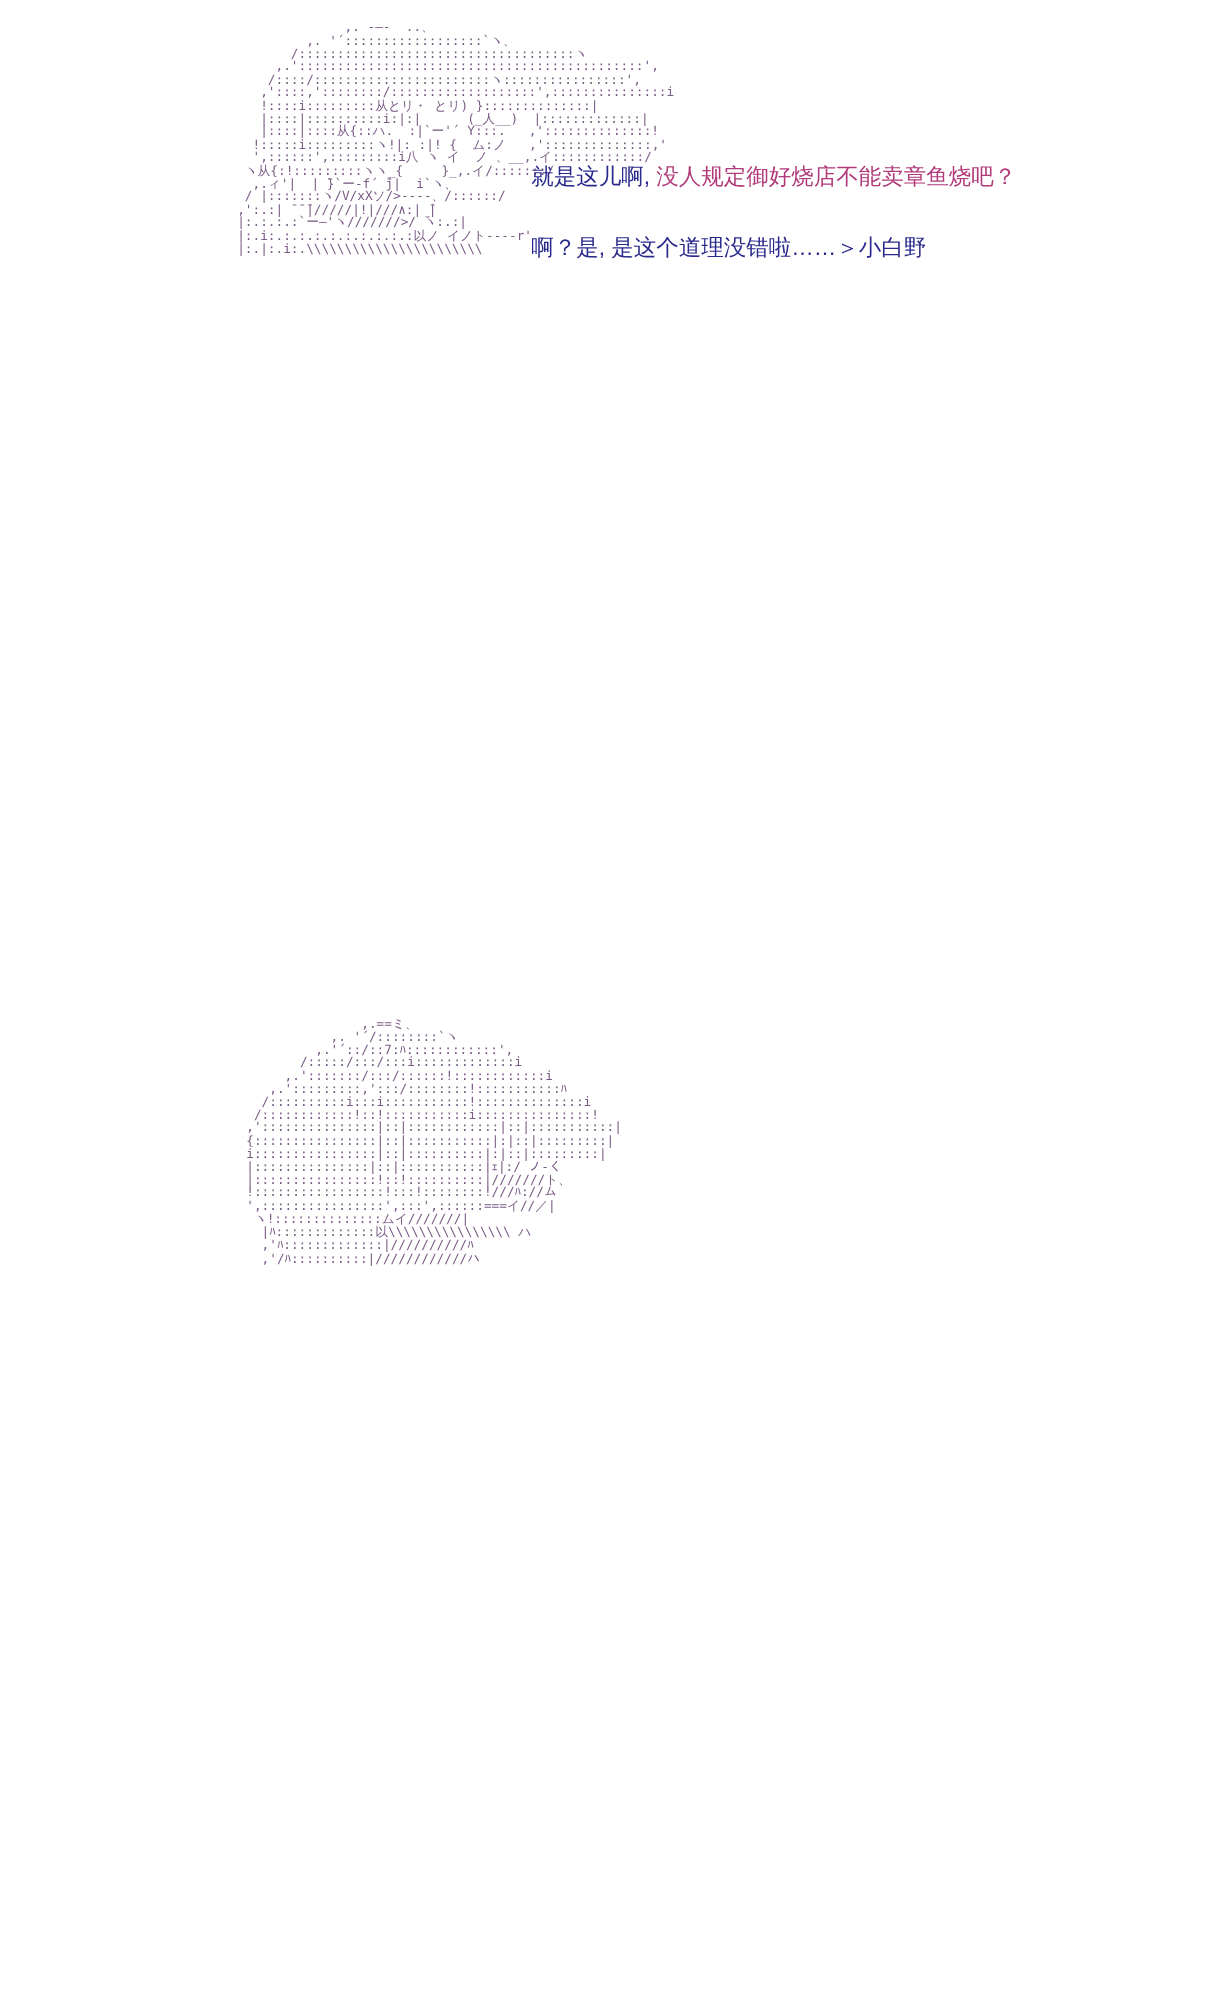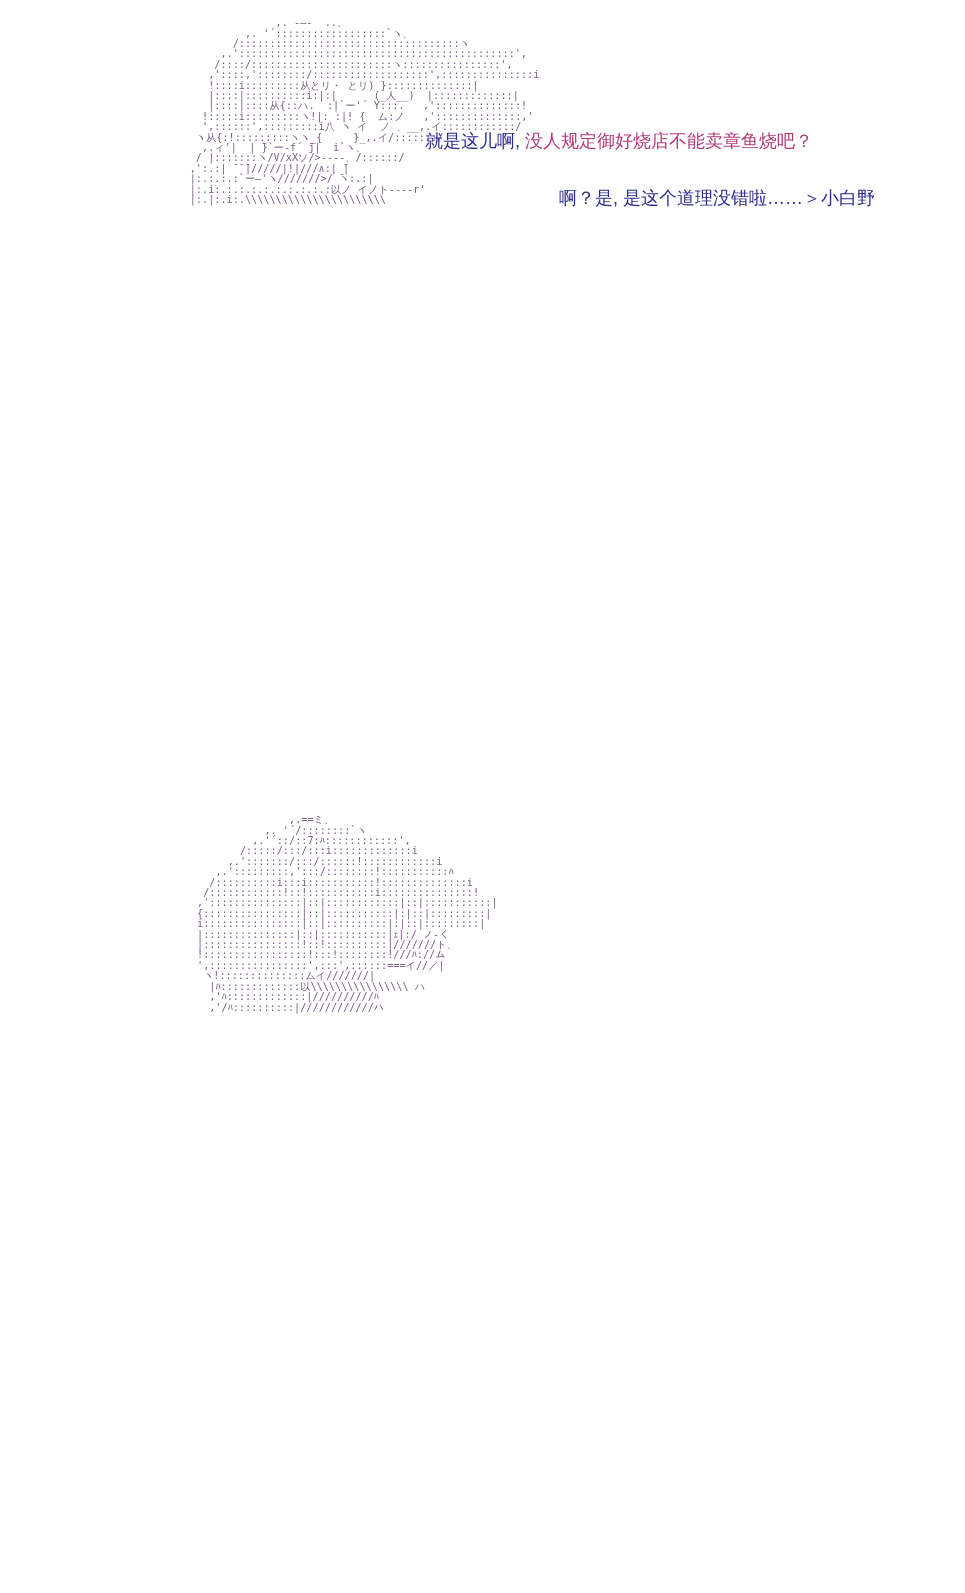--- a/index.html
+++ b/index.html
@@ -40,21 +40,21 @@
   }
   .line {
     color: #2a2a8c;
     font-size: 18px;
     line-height: 1.5;
     white-space: pre;
     margin-bottom: 30px;
     font-family: "Liberation Sans", sans-serif;
   }
   .line.right {
-    text-align: right;
+    text-align: left;
   }
 
   
   #scene1 { height: 400px; }
   #scene1 .aa-wrap { left: 110px; top: 8px; font-size: 10.2px; }
   #scene1 .lines { left: 425px; top: 128px; width: 450px; }
 
   #scene2 { height: 390px; }
   #scene2 .aa-wrap { left: 105px; top: 405px; font-size: 10.2px; }
   #scene2 .lines { left: 405px; top: 535px; width: 360px; }

